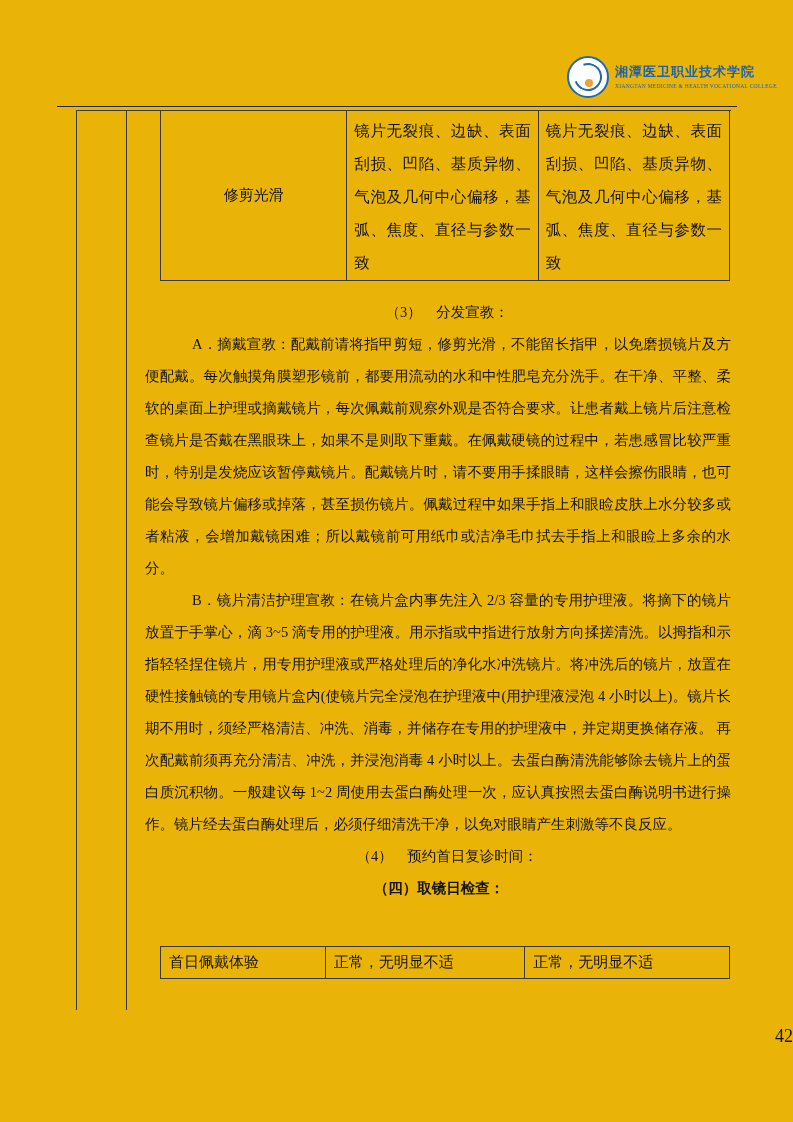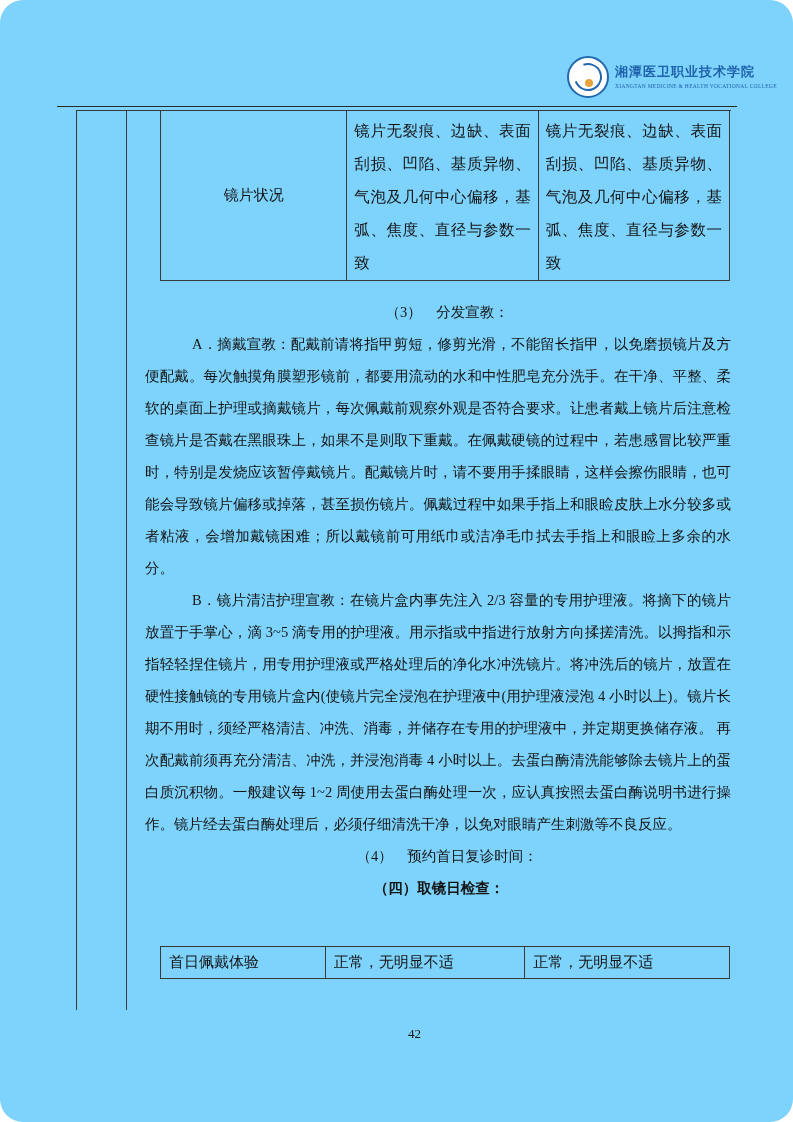--- a/index.html
+++ b/index.html
@@ -1,25 +1,24 @@
 <!DOCTYPE html>
 <html><head>
 <meta charset="utf-8">
 <style>
   * { margin:0; padding:0; box-sizing:border-box; }
   html,body { background:#ffffff; }
   .page {
     position:relative;
     width:793px; height:1122px;
     margin:0 auto;
-    background:#7dd3fc;
+    background:#eab308;
     font-family:"Liberation Serif","DejaVu Serif",serif;
     color:#141414;
     overflow:hidden;
-    border-radius:23px;
   }
 
   
   .logo { position:absolute; top:54px; left:567px; height:46px; display:flex; align-items:center; gap:6px; }
   .logo-circle { width:42px; height:42px; border-radius:50%; border:2px solid #2268ae; position:relative; background:#fff; flex:0 0 auto; }
   .logo-circle::before { content:""; position:absolute; inset:5px; border-radius:50%; border:2px solid #2268ae; border-left-color:transparent; transform:rotate(25deg); }
   .logo-circle::after { content:""; position:absolute; width:8px; height:8px; background:#e8a33d; border-radius:50%; left:16px; top:21px; }
   .logo-text { display:flex; flex-direction:column; justify-content:center; line-height:1.25; }
   .logo-cn { color:#1e62ab; font-size:13px; font-weight:bold; letter-spacing:1px; white-space:nowrap; }
   .logo-en { color:#1e62ab; font-size:5.5px; letter-spacing:0.3px; white-space:nowrap; margin-top:3px; }
@@ -45,21 +44,21 @@
   .bottom-table td.center { text-align:center; font-family:"Liberation Mono","DejaVu Sans Mono",monospace; font-size:14px; }
 
   
   .body-text { position:absolute; top:296px; left:145px; width:586px; font-size:14.5px; line-height:32px; text-align:justify; }
   .body-text p { margin:0; }
   .body-text p.sec { text-indent:18px; text-align:center; }
   .body-text p.para { text-indent:47px; }
   .body-text p.boldsec { font-weight:bold; text-indent:2px; text-align:center; }
 
   
-  .page-number { position:absolute; top:1026px; left:0; width:100%; text-align:center; font-size:13px; color:#141414;padding-left:36px; }
+  .page-number { position:absolute; top:1026px; left:0; width:100%; text-align:right; font-size:18px; color:#141414;padding-left:36px; }
 </style>
 </head>
 <body>
 
 <div class="page">
 
   <div class="logo">
     <div class="logo-circle"></div>
     <div class="logo-text">
       <div class="logo-cn">湘潭医卫职业技术学院</div>
@@ -68,21 +67,21 @@
   </div>
   <div class="header-rule"></div>
 
   <div class="hline" style="left:76px; top:110px; width:655px;"></div>
   <div class="vline" style="left:76px; top:110px; height:900px;"></div>
   <div class="vline" style="left:126px; top:110px; height:900px;"></div>
 
   <table class="grid top-table">
     <tbody>
         <tr>
-      <td class="label-cell">镜片状况</td>
+      <td class="label-cell">修剪光滑</td>
       <td class="content-cell">镜片无裂痕、边缺、表面刮损、凹陷、基质异物、气泡及几何中心偏移，基弧、焦度、直径与参数一致</td>
       <td class="content-cell">镜片无裂痕、边缺、表面刮损、凹陷、基质异物、气泡及几何中心偏移，基弧、焦度、直径与参数一致</td>
     </tr>
   </tbody>
     </table>
 
   <div class="body-text">
     <p class="sec">（3）　分发宣教：</p>
     <p class="para">A．摘戴宣教：配戴前请将指甲剪短，修剪光滑，不能留长指甲，以免磨损镜片及方便配戴。每次触摸角膜塑形镜前，都要用流动的水和中性肥皂充分洗手。在干净、平整、柔软的桌面上护理或摘戴镜片，每次佩戴前观察外观是否符合要求。让患者戴上镜片后注意检查镜片是否戴在黑眼珠上，如果不是则取下重戴。在佩戴硬镜的过程中，若患感冒比较严重时，特别是发烧应该暂停戴镜片。配戴镜片时，请不要用手揉眼睛，这样会擦伤眼睛，也可能会导致镜片偏移或掉落，甚至损伤镜片。佩戴过程中如果手指上和眼睑皮肤上水分较多或者粘液，会增加戴镜困难；所以戴镜前可用纸巾或洁净毛巾拭去手指上和眼睑上多余的水分。</p>
     <p class="para">B．镜片清洁护理宣教：在镜片盒内事先注入 2/3 容量的专用护理液。将摘下的镜片放置于手掌心，滴 3~5 滴专用的护理液。用示指或中指进行放射方向揉搓清洗。以拇指和示指轻轻捏住镜片，用专用护理液或严格处理后的净化水冲洗镜片。将冲洗后的镜片，放置在硬性接触镜的专用镜片盒内(使镜片完全浸泡在护理液中(用护理液浸泡 4 小时以上)。镜片长期不用时，须经严格清洁、冲洗、消毒，并储存在专用的护理液中，并定期更换储存液。 再次配戴前须再充分清洁、冲洗，并浸泡消毒 4 小时以上。去蛋白酶清洗能够除去镜片上的蛋白质沉积物。一般建议每 1~2 周使用去蛋白酶处理一次，应认真按照去蛋白酶说明书进行操作。镜片经去蛋白酶处理后，必须仔细清洗干净，以免对眼睛产生刺激等不良反应。</p>

